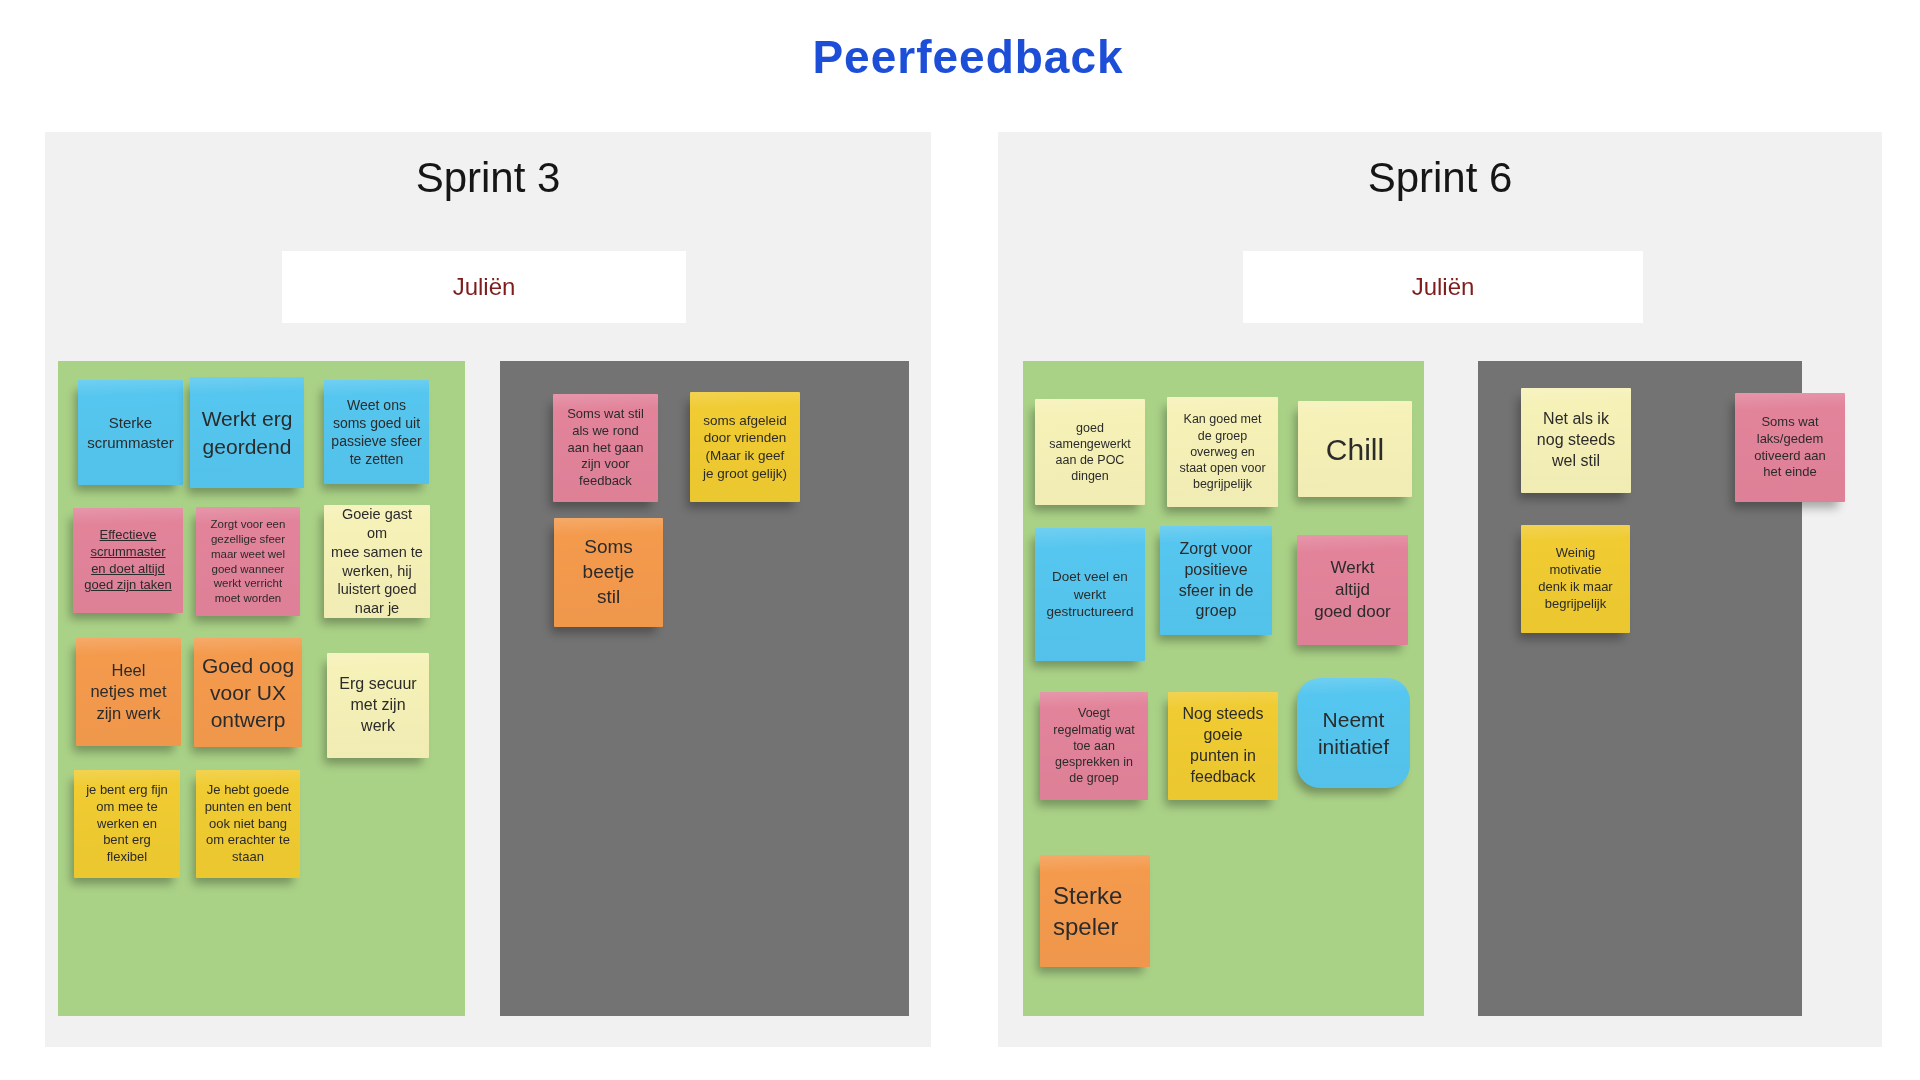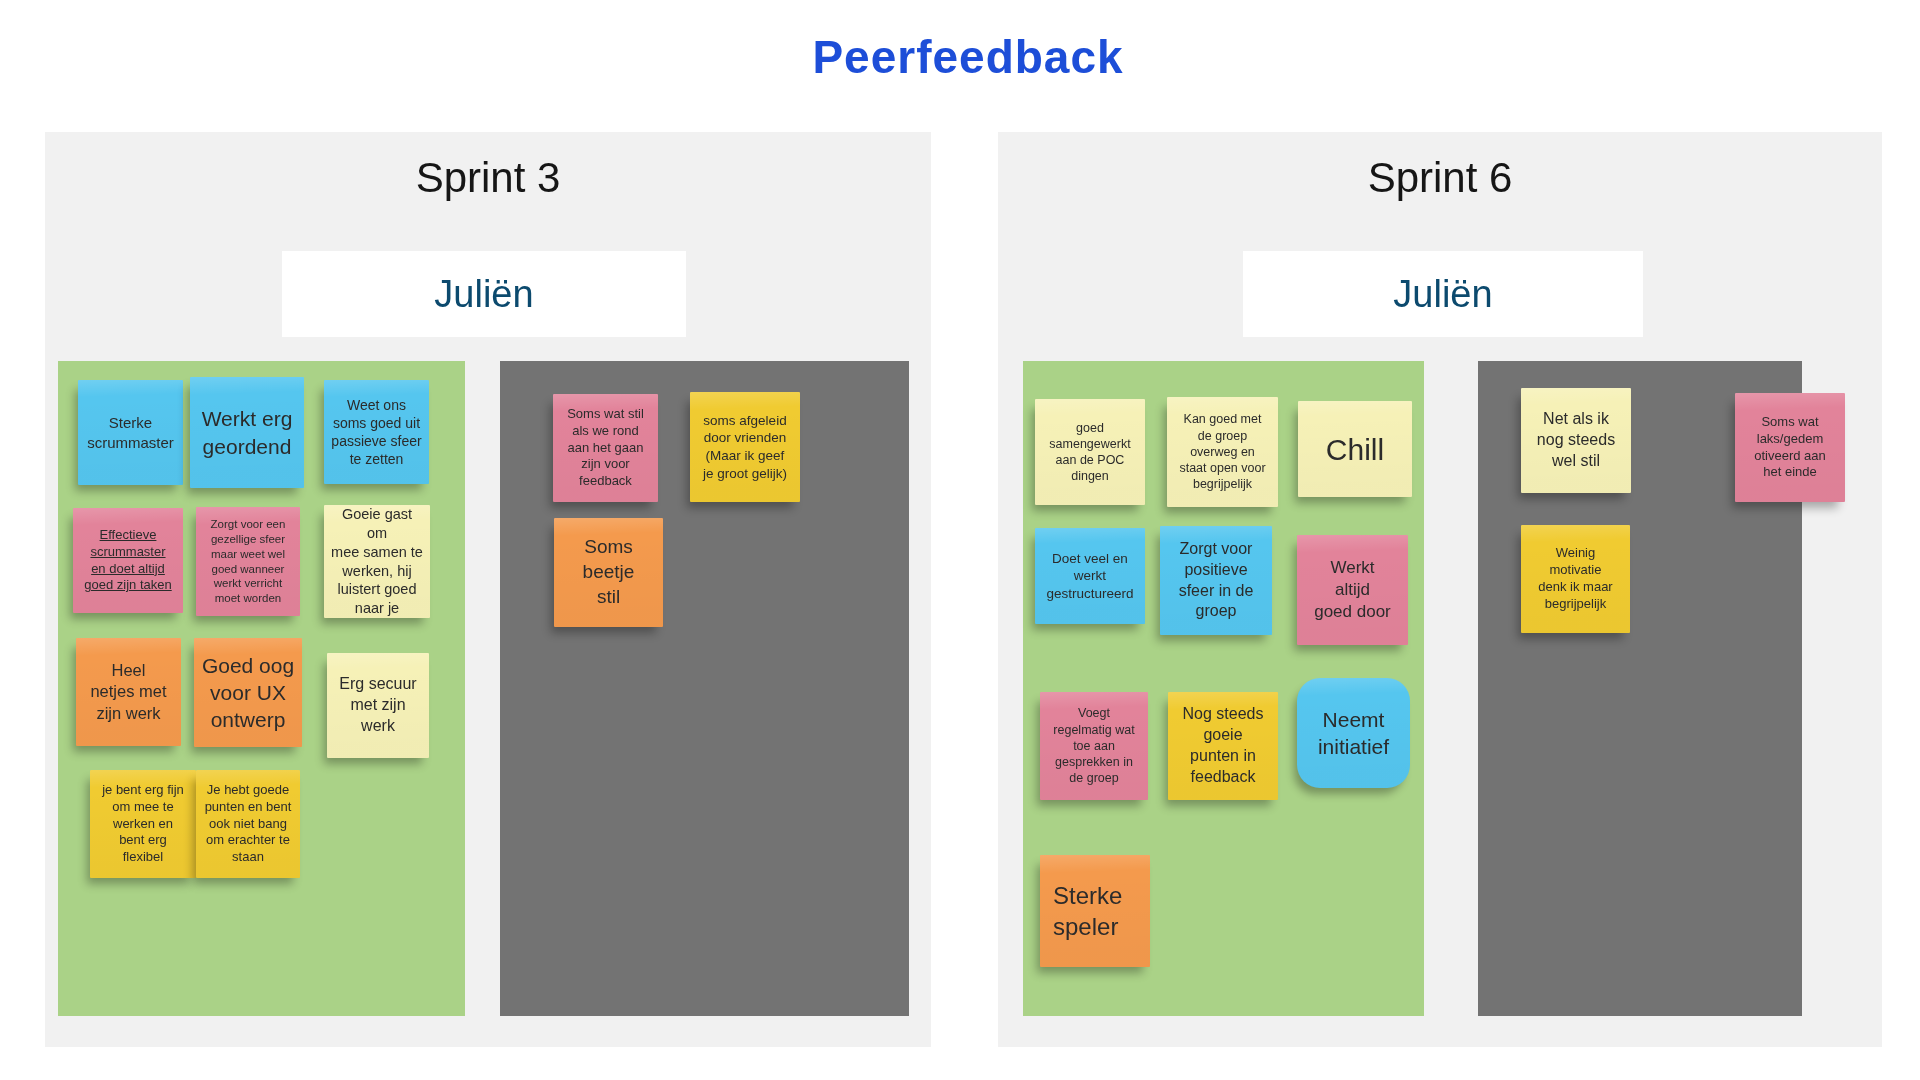--- a/index.html
+++ b/index.html
@@ -5,23 +5,23 @@
   html,body{margin:0;padding:0;background:#ffffff;}
   body{width:1920px;height:1080px;position:relative;overflow:hidden;
        font-family:"Liberation Sans","DejaVu Sans",sans-serif;color:#222;}
   .board-title{position:absolute;top:30px;left:8px;width:1920px;text-align:center;
        font-size:46px;font-weight:700;letter-spacing:1px;color:#1d4ed8;}
   .section{position:absolute;top:132px;height:915px;background:#F1F1F1;}
   .section.s3{left:45px;width:886px;}
   .section.s6{left:998px;width:884px;}
   .sprint-heading{position:absolute;top:22px;left:0;width:100%;text-align:center;
        font-size:42px;font-weight:400;color:#161616;}
-  .name-card{position:absolute;top:119px;height:86px;background:#ffffff;
+  .name-card{position:absolute;top:119px;height:72px;background:#ffffff;
        display:flex;align-items:center;justify-content:center;
-       font-size:38px;font-weight:400;color:#0c4a6e;}
+       font-size:24px;font-weight:400;color:#7f1d1d;}
   .s3 .name-card{left:237px;width:404px;}
   .s6 .name-card{left:245px;width:400px;}
   .panel{position:absolute;top:229px;height:655px;}
   .panel.positive{background:#AAD287;}
   .panel.negative{background:#737373;}
   .s3 .panel.positive{left:13px;width:407px;}
   .s3 .panel.negative{left:455px;width:409px;}
   .s6 .panel.positive{left:25px;width:401px;}
   .s6 .panel.negative{left:480px;width:324px;}
   .note{position:absolute;display:flex;align-items:center;justify-content:center;
@@ -90,21 +90,21 @@
     <div class="note c-orange" style="left:136px;top:277px;width:108px;height:109px;font-size:21px;">
         <span>Goed oog
 voor UX
 ontwerp</span>
       </div>
     <div class="note c-cream" style="left:269px;top:292px;width:102px;height:105px;font-size:16px;">
         <span>Erg secuur
 met zijn
 werk</span>
       </div>
-    <div class="note c-gold" style="left:16px;top:409px;width:106px;height:108px;font-size:13px;margin-left:16px;">
+    <div class="note c-gold" style="left:16px;top:409px;width:106px;height:108px;font-size:13px;">
         <span>je bent erg fijn
 om mee te
 werken en
 bent erg
 flexibel</span>
       </div>
     <div class="note c-gold" style="left:138px;top:409px;width:104px;height:108px;font-size:13px;">
         <span>Je hebt goede
 punten en bent
 ook niet bang
@@ -149,21 +149,21 @@
     <div class="note c-cream" style="left:144px;top:36px;width:111px;height:110px;font-size:12.5px;">
         <span>Kan goed met
 de groep
 overweg en
 staat open voor
 begrijpelijk</span>
       </div>
     <div class="note c-cream" style="left:275px;top:40px;width:114px;height:96px;font-size:30px;">
         <span>Chill</span>
       </div>
-    <div class="note c-blue" style="left:12px;top:167px;width:110px;height:96px;font-size:13.5px;">
+    <div class="note c-blue" style="left:12px;top:167px;width:110px;height:133px;font-size:13.5px;">
         <span>Doet veel en
 werkt
 gestructureerd</span>
       </div>
     <div class="note c-blue" style="left:137px;top:165px;width:112px;height:109px;font-size:16px;">
         <span>Zorgt voor
 positieve
 sfeer in de
 groep</span>
       </div>

